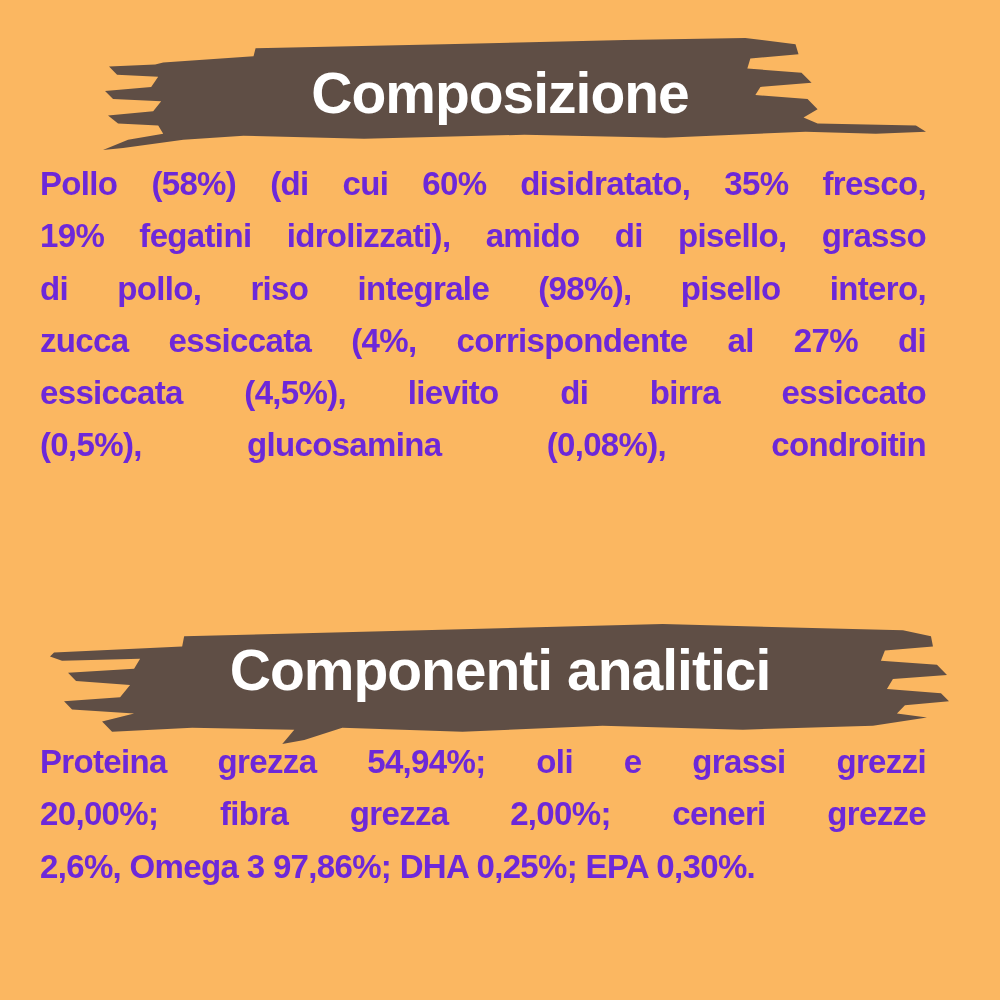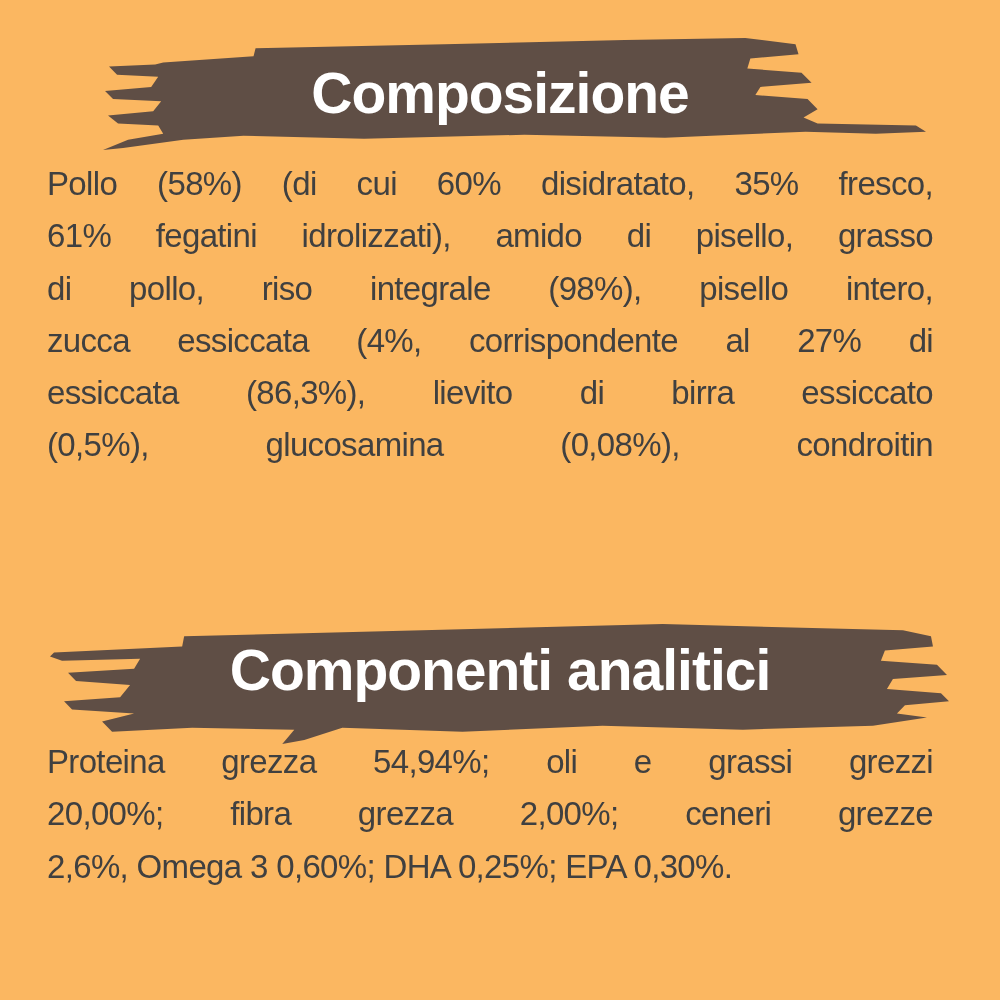--- a/index.html
+++ b/index.html
@@ -25,24 +25,24 @@
     font-size: 57px;
     line-height: 58px;
     letter-spacing: -1px;
     white-space: nowrap;
   }
   .title-1 { left: 100px; width: 800px; top: 64px; }
   .title-2 { left: 40px;  width: 920px; top: 641px; }
 
   .paragraph {
     position: absolute;
-    left: 47px;
+    left: 40px;
     width: 886px;
-    color: #404040;
-    font-weight: normal;
+    color: #6d28d9;
+    font-weight: bold;
     font-size: 33px;
     letter-spacing: -0.02em;
   }
   .para-1 { top: 158px; }
   .para-2 { top: 736px; }
 
   .jline {
     height: 52.3px;
     line-height: 52.3px;
     text-align: justify;
@@ -67,24 +67,24 @@
              L 560 100 L 420 97 L 260 101 L 140 98 L 80 102
              L 20 110 L 0 112 L 25 102 L 60 96
              L 55 88 L 15 86 L 5 78 L 50 74
              L 58 64 L 10 62 L 2 54 L 48 50
              L 55 40 L 14 38 L 6 30 L 52 28 Z" fill="#5F4E45"></path>
   </svg>
   <h1 class="section-title title-1">Composizione</h1>
 
   <div class="paragraph para-1">
     <div class="jline">Pollo (58%) (di cui 60% disidratato, 35% fresco,</div>
-    <div class="jline">61% fegatini idrolizzati), amido di pisello, grasso</div>
+    <div class="jline">19% fegatini idrolizzati), amido di pisello, grasso</div>
     <div class="jline">di pollo, riso integrale (98%), pisello intero,</div>
     <div class="jline">zucca essiccata (4%, corrispondente al 27% di</div>
-    <div class="jline">essiccata (86,3%), lievito di birra essiccato</div>
+    <div class="jline">essiccata (4,5%), lievito di birra essiccato</div>
     <div class="jline">(0,5%), glucosamina (0,08%), condroitin</div>
   </div>
 
   <svg class="brush-svg brush-2" viewBox="0 0 915 130" preserveAspectRatio="none" aria-hidden="true">
     <path d="M 12 36
              L 140 30 L 142 20 L 380 14 L 620 8 L 860 14 L 888 20
              L 890 30 L 842 34 L 838 44 L 894 48 L 904 58
              L 850 62 L 844 72 L 898 76 L 906 84
              L 862 88 L 854 96 L 884 100 L 830 108
              L 700 112 L 560 108 L 420 114 L 300 110
@@ -93,16 +93,16 @@
              L 60 104 L 92 96
              L 30 92 L 22 84 L 78 80
              L 88 68 L 34 64 L 26 56 L 92 52
              L 98 42 L 20 44 L 8 40 Z" fill="#5F4E45"></path>
   </svg>
   <h1 class="section-title title-2">Componenti analitici</h1>
 
   <div class="paragraph para-2">
     <div class="jline">Proteina grezza 54,94%; oli e grassi grezzi</div>
     <div class="jline">20,00%; fibra grezza 2,00%; ceneri grezze</div>
-    <div class="jline last">2,6%, Omega 3 0,60%; DHA 0,25%; EPA 0,30%.</div>
+    <div class="jline last">2,6%, Omega 3 97,86%; DHA 0,25%; EPA 0,30%.</div>
   </div>
 
 </div>
 
 </body></html>

